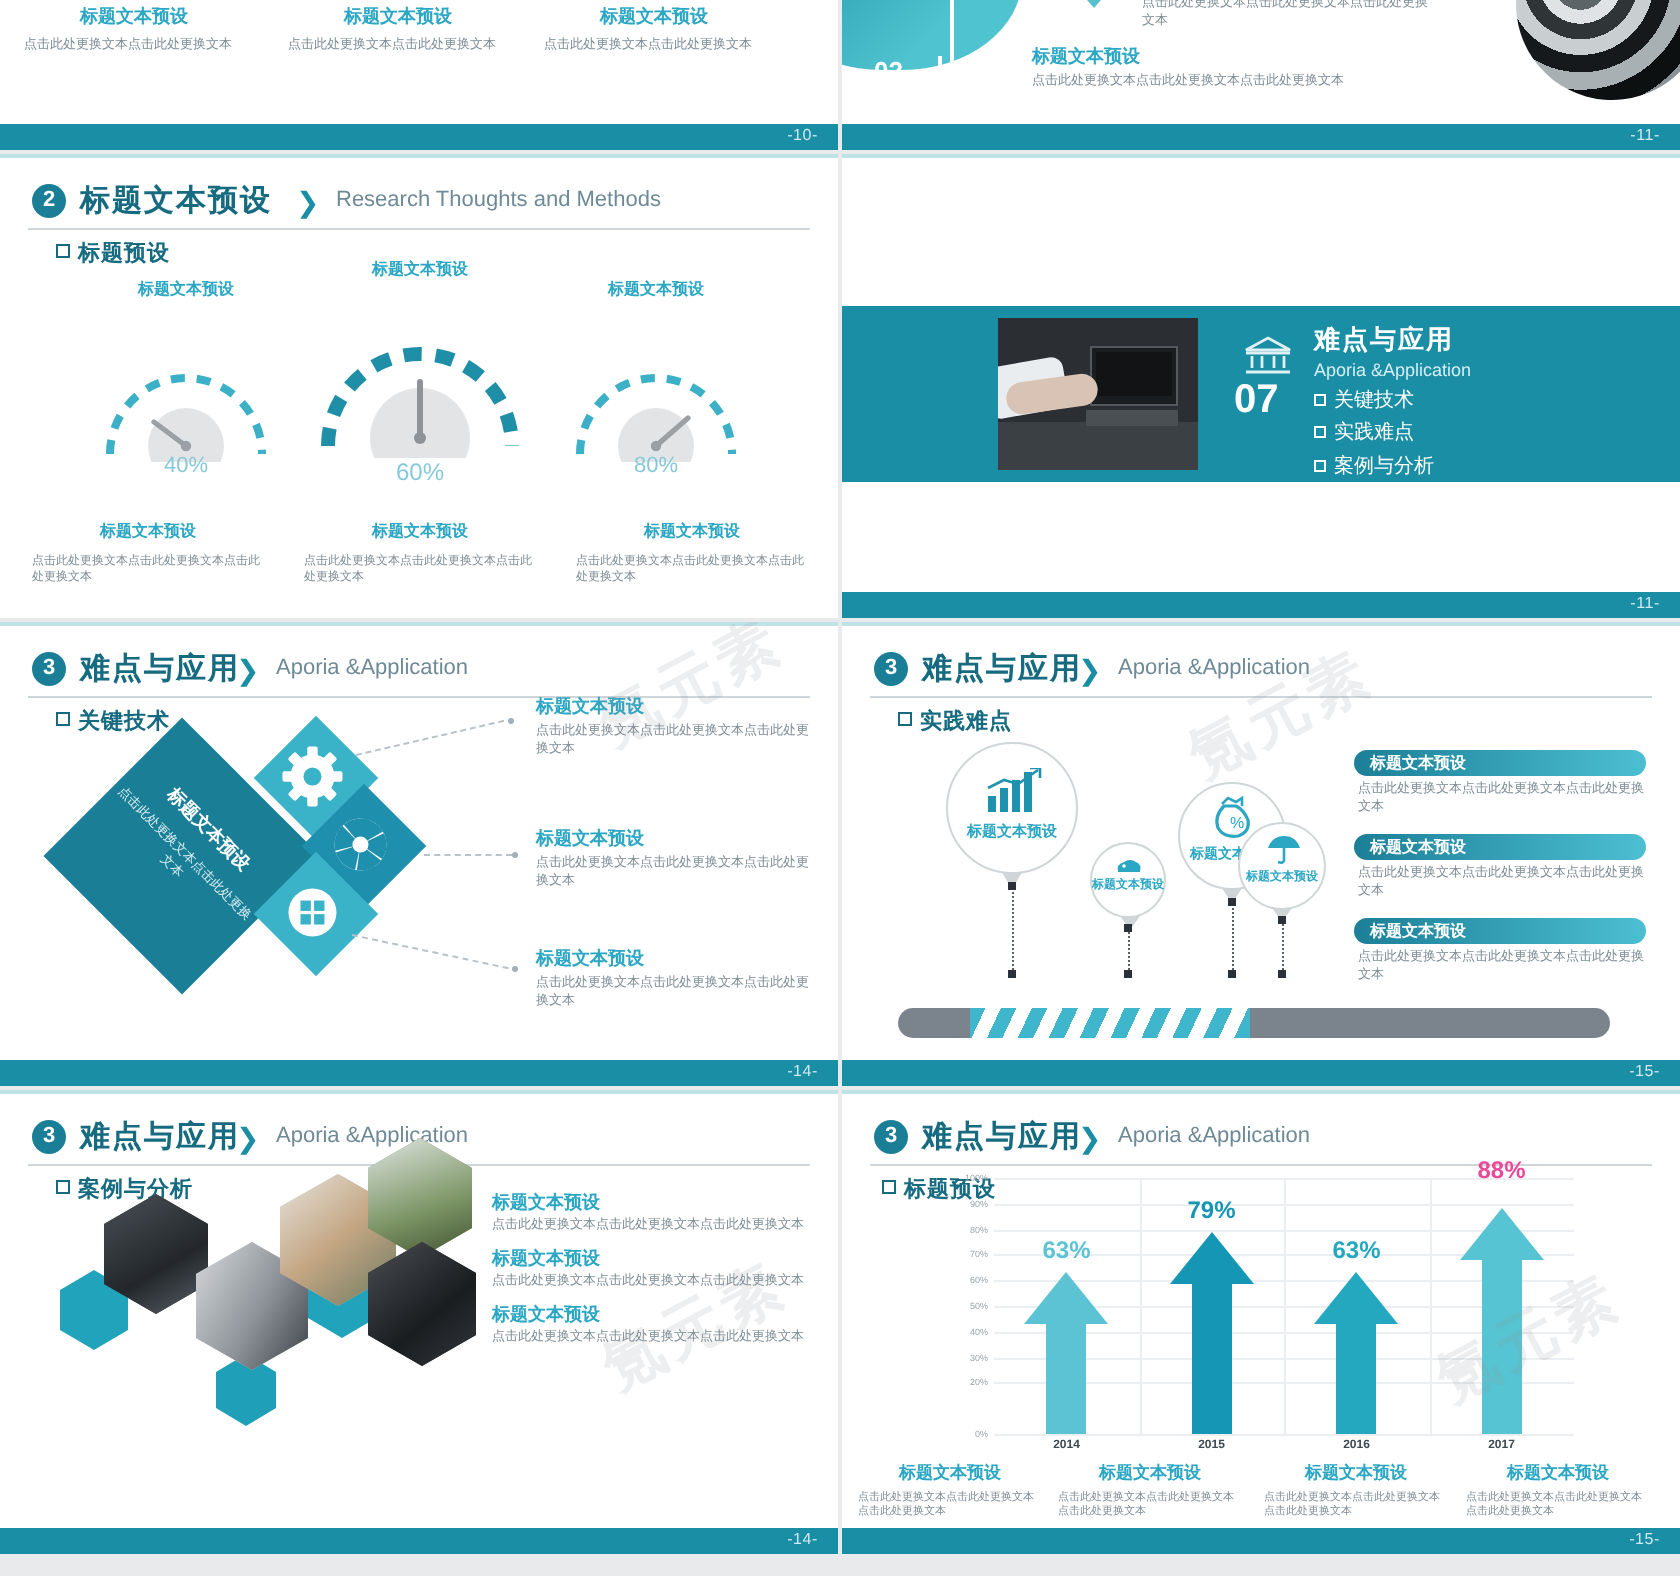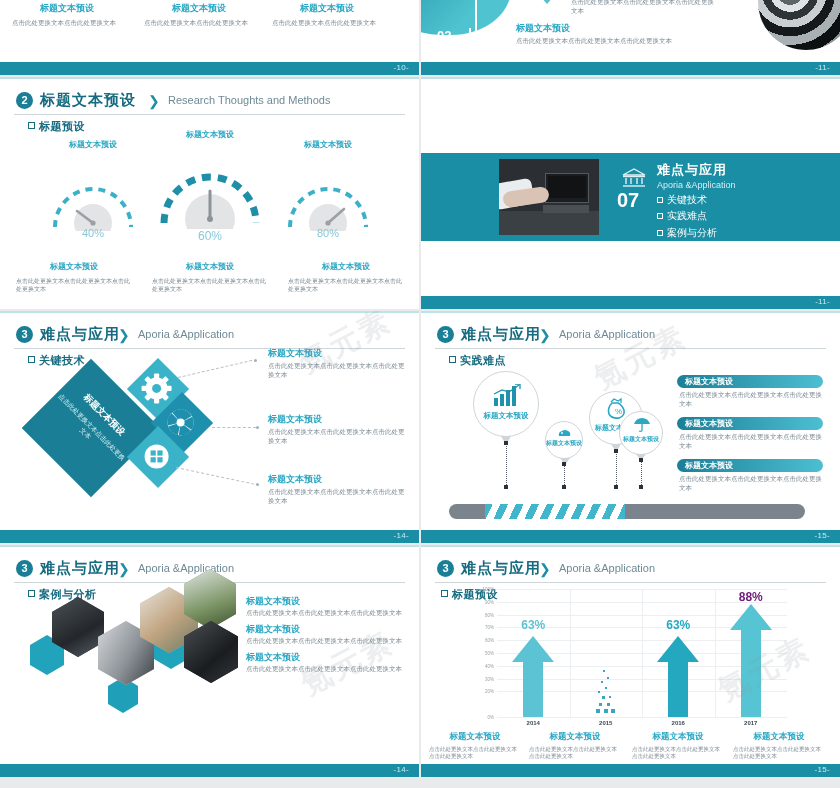--- a/index.html
+++ b/index.html
@@ -559,20 +559,25 @@
           <div style="position: absolute; left: 12px; bottom: 11px; width: 3px; height: 3px; background: rgb(92, 195, 212); opacity: 0.85;"></div>
           <div style="position: absolute; left: 7px; bottom: 18px; width: 3px; height: 3px; background: rgb(92, 195, 212); opacity: 0.85;"></div>
           <div style="position: absolute; left: 14px; bottom: 19px; width: 2.5px; height: 2.5px; background: rgb(92, 195, 212); opacity: 0.85;"></div>
           <div style="position: absolute; left: 3px; bottom: 24px; width: 2.5px; height: 2.5px; background: rgb(92, 195, 212); opacity: 0.85;"></div>
           <div style="position: absolute; left: 10px; bottom: 28px; width: 2.5px; height: 2.5px; background: rgb(92, 195, 212); opacity: 0.85;"></div>
           <div style="position: absolute; left: 6px; bottom: 34px; width: 2px; height: 2px; background: rgb(92, 195, 212); opacity: 0.85;"></div>
           <div style="position: absolute; left: 12px; bottom: 38px; width: 2px; height: 2px; background: rgb(92, 195, 212); opacity: 0.85;"></div>
           <div style="position: absolute; left: 8px; bottom: 45px; width: 1.8px; height: 1.8px; background: rgb(92, 195, 212); opacity: 0.85;"></div>
         </div>
         <div class="xtk" style="left: 36.25px;">2014</div>
+        <div class="arw" style="left: 82.75px; width: 52px; height: 101.12px;">
+          <div class="shaft" style="width: 20px; height: 75.12px; background: rgb(21, 150, 180);"></div>
+          <div class="head" style="bottom: 75.12px; border-bottom: 26px solid rgb(21, 150, 180);"></div>
+          <div class="vlab" style="bottom: 105.12px; color: rgb(21, 150, 180);">79%</div>
+        </div>
         <div style="position: absolute; left: 97.75px; bottom: 0px; width: 22px; height: 52px;">
           <div style="position: absolute; left: 1px; bottom: 4px; width: 4px; height: 4px; background: rgb(21, 150, 180); opacity: 0.85;"></div>
           <div style="position: absolute; left: 9px; bottom: 4px; width: 4px; height: 4px; background: rgb(21, 150, 180); opacity: 0.85;"></div>
           <div style="position: absolute; left: 16px; bottom: 4px; width: 4px; height: 4px; background: rgb(21, 150, 180); opacity: 0.85;"></div>
           <div style="position: absolute; left: 4px; bottom: 11px; width: 3px; height: 3px; background: rgb(21, 150, 180); opacity: 0.85;"></div>
           <div style="position: absolute; left: 12px; bottom: 11px; width: 3px; height: 3px; background: rgb(21, 150, 180); opacity: 0.85;"></div>
           <div style="position: absolute; left: 7px; bottom: 18px; width: 3px; height: 3px; background: rgb(21, 150, 180); opacity: 0.85;"></div>
           <div style="position: absolute; left: 14px; bottom: 19px; width: 2.5px; height: 2.5px; background: rgb(21, 150, 180); opacity: 0.85;"></div>
           <div style="position: absolute; left: 3px; bottom: 24px; width: 2.5px; height: 2.5px; background: rgb(21, 150, 180); opacity: 0.85;"></div>
           <div style="position: absolute; left: 10px; bottom: 28px; width: 2.5px; height: 2.5px; background: rgb(21, 150, 180); opacity: 0.85;"></div>
@@ -597,21 +602,21 @@
           <div style="position: absolute; left: 3px; bottom: 24px; width: 2.5px; height: 2.5px; background: rgb(35, 168, 192); opacity: 0.85;"></div>
           <div style="position: absolute; left: 10px; bottom: 28px; width: 2.5px; height: 2.5px; background: rgb(35, 168, 192); opacity: 0.85;"></div>
           <div style="position: absolute; left: 6px; bottom: 34px; width: 2px; height: 2px; background: rgb(35, 168, 192); opacity: 0.85;"></div>
           <div style="position: absolute; left: 12px; bottom: 38px; width: 2px; height: 2px; background: rgb(35, 168, 192); opacity: 0.85;"></div>
           <div style="position: absolute; left: 8px; bottom: 45px; width: 1.8px; height: 1.8px; background: rgb(35, 168, 192); opacity: 0.85;"></div>
         </div>
         <div class="xtk" style="left: 181.25px;">2016</div>
         <div class="arw" style="left: 227.75px; width: 52px; height: 112.64px;">
           <div class="shaft" style="width: 20px; height: 86.64px; background: rgb(86, 196, 210);"></div>
           <div class="head" style="bottom: 86.64px; border-bottom: 26px solid rgb(86, 196, 210);"></div>
-          <div class="vlab" style="bottom: 113px; color: #701a75;">88%</div>
+          <div class="vlab" style="bottom: 125px; color: #ec4899;">88%</div>
         </div>
         <div style="position: absolute; left: 242.75px; bottom: 0px; width: 22px; height: 52px;">
           <div style="position: absolute; left: 1px; bottom: 4px; width: 4px; height: 4px; background: rgb(86, 196, 210); opacity: 0.85;"></div>
           <div style="position: absolute; left: 9px; bottom: 4px; width: 4px; height: 4px; background: rgb(86, 196, 210); opacity: 0.85;"></div>
           <div style="position: absolute; left: 16px; bottom: 4px; width: 4px; height: 4px; background: rgb(86, 196, 210); opacity: 0.85;"></div>
           <div style="position: absolute; left: 4px; bottom: 11px; width: 3px; height: 3px; background: rgb(86, 196, 210); opacity: 0.85;"></div>
           <div style="position: absolute; left: 12px; bottom: 11px; width: 3px; height: 3px; background: rgb(86, 196, 210); opacity: 0.85;"></div>
           <div style="position: absolute; left: 7px; bottom: 18px; width: 3px; height: 3px; background: rgb(86, 196, 210); opacity: 0.85;"></div>
           <div style="position: absolute; left: 14px; bottom: 19px; width: 2.5px; height: 2.5px; background: rgb(86, 196, 210); opacity: 0.85;"></div>
           <div style="position: absolute; left: 3px; bottom: 24px; width: 2.5px; height: 2.5px; background: rgb(86, 196, 210); opacity: 0.85;"></div>

